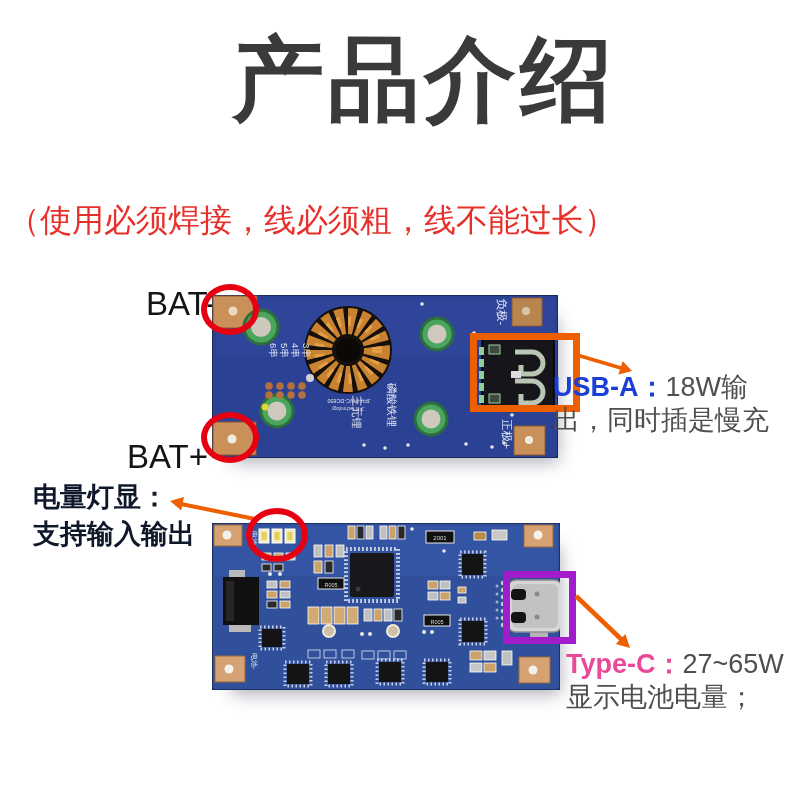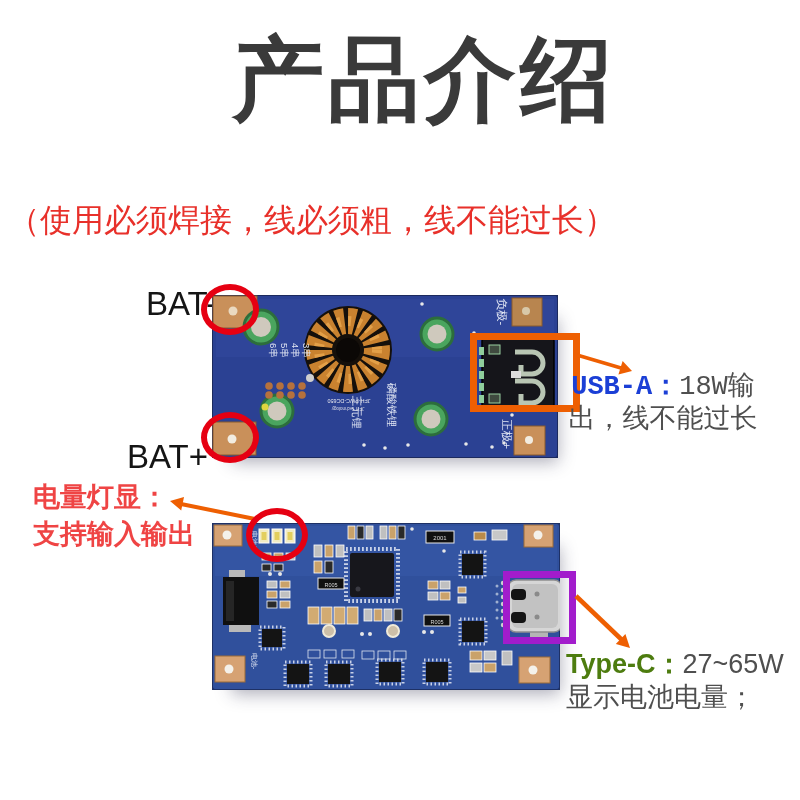--- a/index.html
+++ b/index.html
@@ -47,28 +47,28 @@
   .orange-box {
     left:470px; top:333px; width:110px; height:79px;
     border:7px solid #ee5f02; background:transparent;
   }
   .purple-box {
     left:503px; top:571px; width:73px; height:73px;
     border:7px solid #a21ccc; background:transparent;
   }
 
   .note { line-height:33px; font-size:27px; color:#4f4f4f; }
-  .usb-note   { left:553px; top:371px; width:220px; text-align:center;font-family:Liberation Mono, monospace; }
+  .usb-note   { left:553px; top:371px; width:220px; text-align:left; }
   .usb-note .lbl  { color:#1b3fd6; font-weight:600; }
   .typec-note { left:566px; top:648px; width:220px; text-align:left; }
-  .typec-note .lbl { color:#4d7c0f; font-weight:600; }
+  .typec-note .lbl { color:#ec4899; font-weight:600; }
 
   .led-note {
     left:33px; top:479px; font-size:27px; font-weight:700;
-    color:#ef4444; line-height:37px; text-align:left;
+    color:#0f172a; line-height:37px; text-align:left;
   }
 
   .arrow-svg { overflow:visible; }
 
   svg text { font-family:"Liberation Sans","DejaVu Sans",sans-serif; }
   .silk  { fill:#e2e7f4; }
   .silk-sm { fill:#dfe4f2; }
 </style>
 </head>
 <body>
@@ -184,21 +184,21 @@
   <div class="abs red-oval oval-batplus"></div>
   <div class="abs orange-box"></div>
 
   <svg class="abs arrow-svg" style="left:574px;top:346px" width="65" height="32">
     <line x1="3" y1="9" x2="47" y2="22" stroke="#ee5f02" stroke-width="3.5"></line>
     <polygon points="58,25 44.4,28.4 48.6,15" fill="#ee5f02"></polygon>
   </svg>
 
   <div class="abs note usb-note">
     <div><span class="lbl">USB-A：</span><span>18W输</span></div>
-    <div>出，线不能过长</div>
+    <div>出，同时插是慢充</div>
   </div>
 
   <div class="abs led-note">
     <div>电量灯显：</div>
     <div>支持输入输出</div>
   </div>
 
   <svg class="abs arrow-svg" style="left:160px;top:490px" width="100" height="35">
     <line x1="95" y1="29" x2="21" y2="14" stroke="#ee5f02" stroke-width="4"></line>
     <polygon points="10,11 24,7 21.2,20.4" fill="#ee5f02"></polygon>

